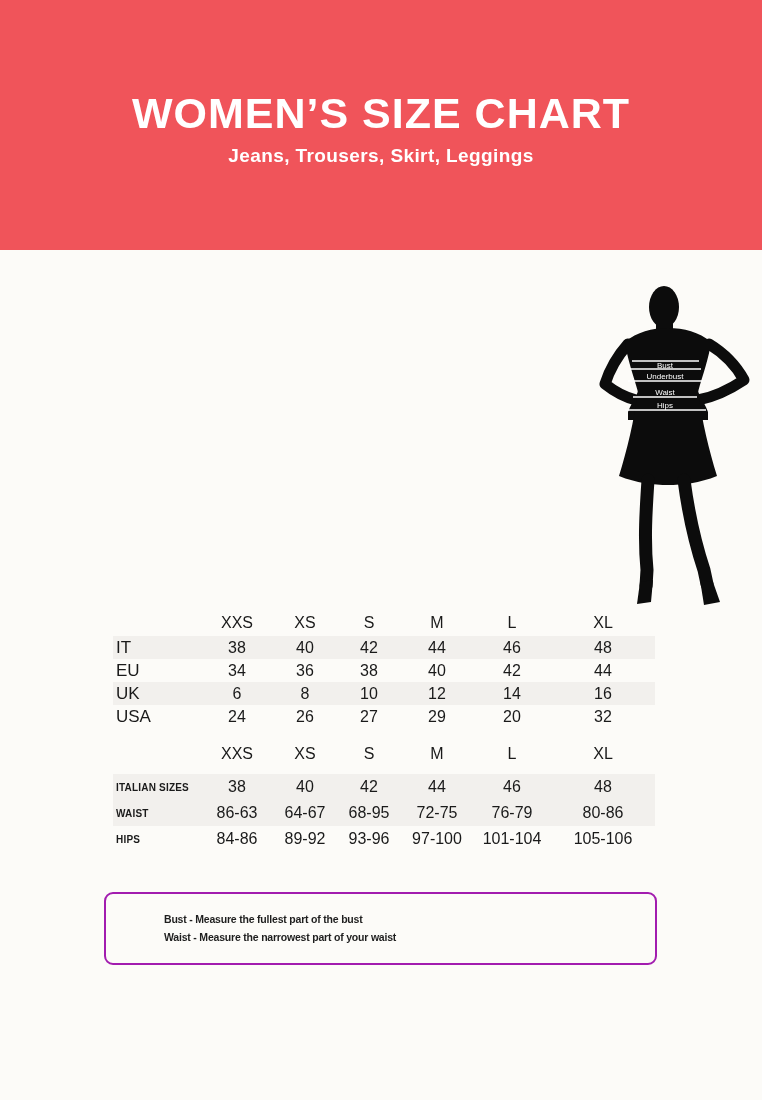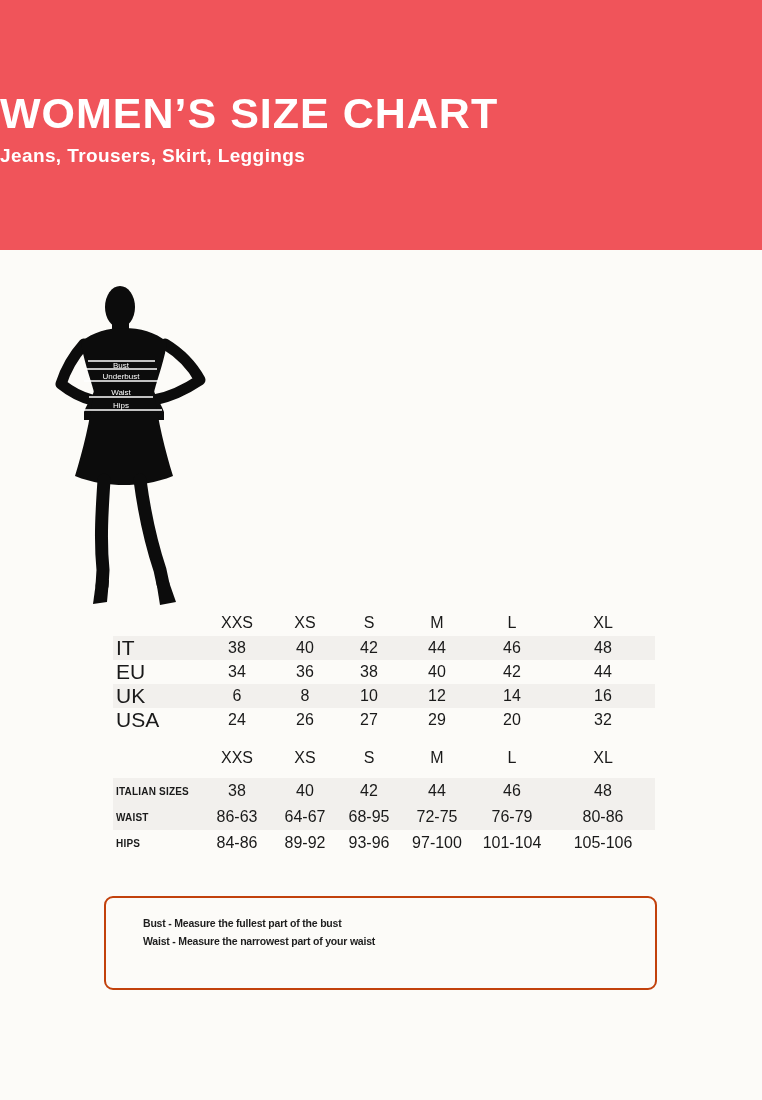--- a/index.html
+++ b/index.html
@@ -10,21 +10,21 @@
     font-family: "Liberation Sans", sans-serif;
     color: var(--ink, #1a1a1a);
     overflow: hidden;
   }
   .page { width: 762px; height: 1100px; }
 
   
   .banner {
     height: 250px;
     background: var(--banner-bg, #f0545a);
-    text-align: left;
+    text-align: center;
     padding-top: 90px;
   }
   .banner-title {
     margin: 0;
     color: #ffffff;
     font-size: 43px;
     font-weight: bold;
     letter-spacing: 1px;
     line-height: 1.1;
   }
@@ -34,22 +34,21 @@
     font-size: 19px;
     font-weight: bold;
     letter-spacing: 0.4px;
   }
 
   
   .figure-wrap {
     margin-top: 28px;
     height: 330px;
     display: flex;
-    justify-content: flex-start;
-    margin-left: 48px;
+    justify-content: flex-end;
   }
   .figure-wrap svg { display: block; }
   .sil { fill: #0c0c0c; }
   .sil-stroke { fill: none; stroke: #0c0c0c; stroke-linecap: round; stroke-linejoin: round; }
   .measure-line { stroke: #ffffff; stroke-width: 1.3; }
   .measure-label {
     fill: #ffffff;
     font-family: "Liberation Sans", sans-serif;
     font-size: 8px;
     text-anchor: middle;
@@ -69,37 +68,37 @@
   }
   .m-heading .note { font-weight: normal; font-size: 13px; margin-left: 5px; letter-spacing: 0; }
 
   table { border-collapse: collapse; table-layout: fixed; width: 542px; margin-top: 2px; }
   th, td {
     font-weight: normal; font-size: 16px;
     text-align: center; padding: 0; height: 23px;
     white-space: nowrap;
   }
   thead th { height: 26px; vertical-align: middle; }
-  .row-label { text-align: left; padding-left: 3px; font-size: 21px; }
+  .row-label { text-align: left; padding-left: 3px; font-size: 17px; }
   #sizes-table tbody tr:nth-child(odd) { background: var(--stripe, #f2f0ed); }
 
   #measurements-table { margin-top: 6px; }
   #measurements-table thead th { height: 40px; }
   #measurements-table td { height: 26px; }
   #measurements-table tbody tr:nth-child(-n+2) { background: var(--stripe, #f2f0ed); }
   #measurements-table .row-label { font-weight: bold; font-size: 10px; letter-spacing: 0.2px; }
 
   
   .legend {
     margin: 40px 0 0 104px;
-    width: 553px; height: 94px;
-    border: 2px solid #c2410c;
+    width: 553px; height: 73px;
+    border: 2px solid #a21caf;
     border-radius: 9px;
     display: flex;
-    padding: 16px 0 0 37px;
+    padding: 16px 0 0 58px;
     background: transparent;
   }
   .legend ul {
     list-style: none; margin: 0; padding: 0;
     font-size: 10.5px; font-weight: bold;
     letter-spacing: -0.2px;
     line-height: 18px;
     color: #1e1e1e;
   }
   .legend ul li { white-space: nowrap; }

